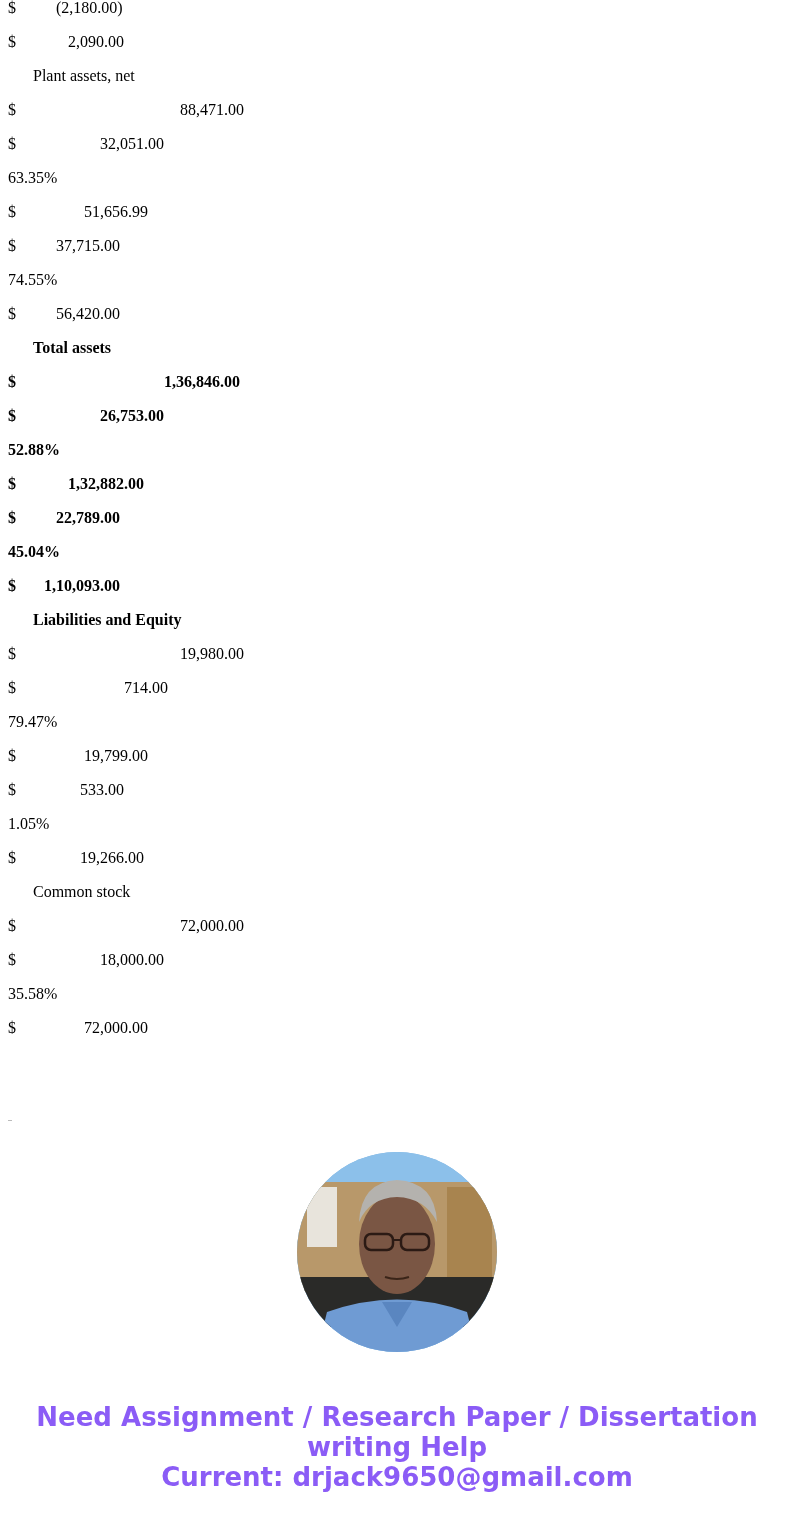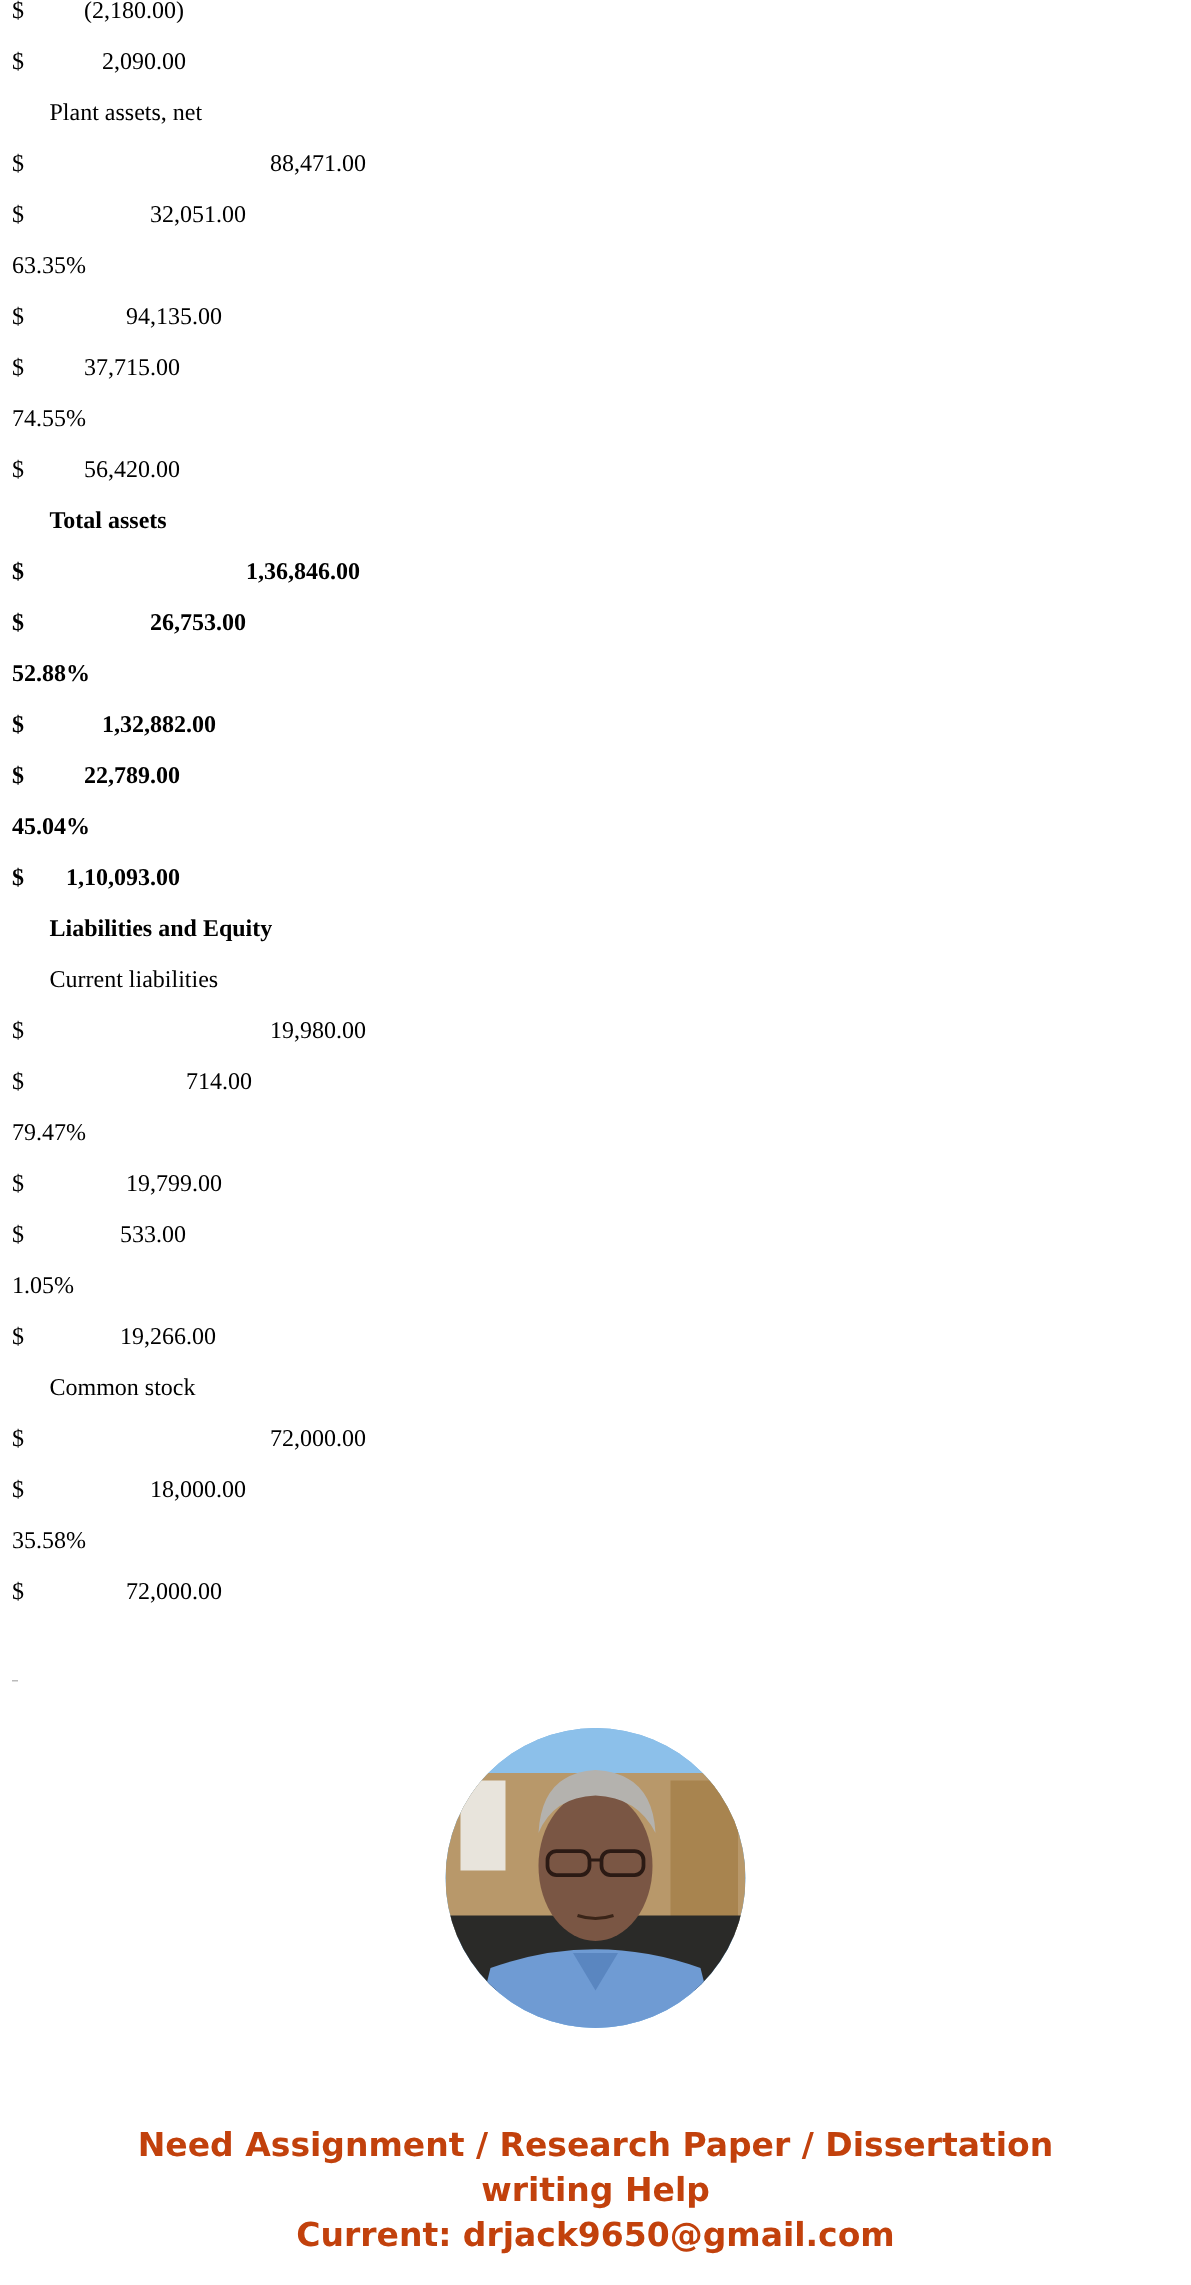--- a/index.html
+++ b/index.html
@@ -7,21 +7,21 @@
   .doc { position:absolute; left:0; top:-9px; width:794px; height:1132px; overflow:hidden; }
   .row { position:relative; height:34px; font-size:16px; line-height:34px; white-space:nowrap; }
   .row.bold { font-weight:bold; }
   .row .cur { position:absolute; left:8px; }
   .row .val { position:absolute; }
   .row .pct { position:absolute; left:8px; }
   .row .lbl { position:absolute; left:16px;margin-left:17px; }
   .fade { position:absolute; left:8px; top:1120px; width:4px; height:1px; background:#bbb; }
   .promo { position:absolute; left:0; top:1152px; width:794px; }
   .avatar { position:absolute; left:297px; top:0; width:200px; height:200px; border-radius:50%; overflow:hidden; background:#7fb2e0; }
-  .promo-text { position:absolute; top:264px; left:0; width:794px; text-align:center; font-family:"DejaVu Sans", sans-serif; font-weight:bold; font-size:22px; line-height:30px; color:#c2410c; }
+  .promo-text { position:absolute; top:250px; left:0; width:794px; text-align:center; font-family:"DejaVu Sans", sans-serif; font-weight:bold; font-size:26px; line-height:30px; color:#8b5cf6; }
 </style>
 </head>
 <body>
 
 <div class="doc" id="doc">
     <div class="row">
       <span class="cur">$</span>
       <span class="val" style="left: 56px;">(2,180.00)</span>
     </div>
     <div class="row">
@@ -37,21 +37,21 @@
     </div>
     <div class="row">
       <span class="cur">$</span>
       <span class="val" style="left: 100px;">32,051.00</span>
     </div>
     <div class="row">
       <span class="pct">63.35%</span>
     </div>
     <div class="row">
       <span class="cur">$</span>
-      <span class="val" style="left: 84px;">94,135.00</span>
+      <span class="val" style="left: 84px;">51,656.99</span>
     </div>
     <div class="row">
       <span class="cur">$</span>
       <span class="val" style="left: 56px;">37,715.00</span>
     </div>
     <div class="row">
       <span class="pct">74.55%</span>
     </div>
     <div class="row">
       <span class="cur">$</span>
@@ -81,23 +81,20 @@
     </div>
     <div class="row bold">
       <span class="pct">45.04%</span>
     </div>
     <div class="row bold">
       <span class="cur">$</span>
       <span class="val" style="left: 44px;">1,10,093.00</span>
     </div>
     <div class="row bold">
       <span class="lbl">Liabilities and Equity</span>
-    </div>
-    <div class="row">
-      <span class="lbl">Current liabilities</span>
     </div>
     <div class="row">
       <span class="cur">$</span>
       <span class="val" style="left: 180px;">19,980.00</span>
     </div>
     <div class="row">
       <span class="cur">$</span>
       <span class="val" style="left: 124px;">714.00</span>
     </div>
     <div class="row">

